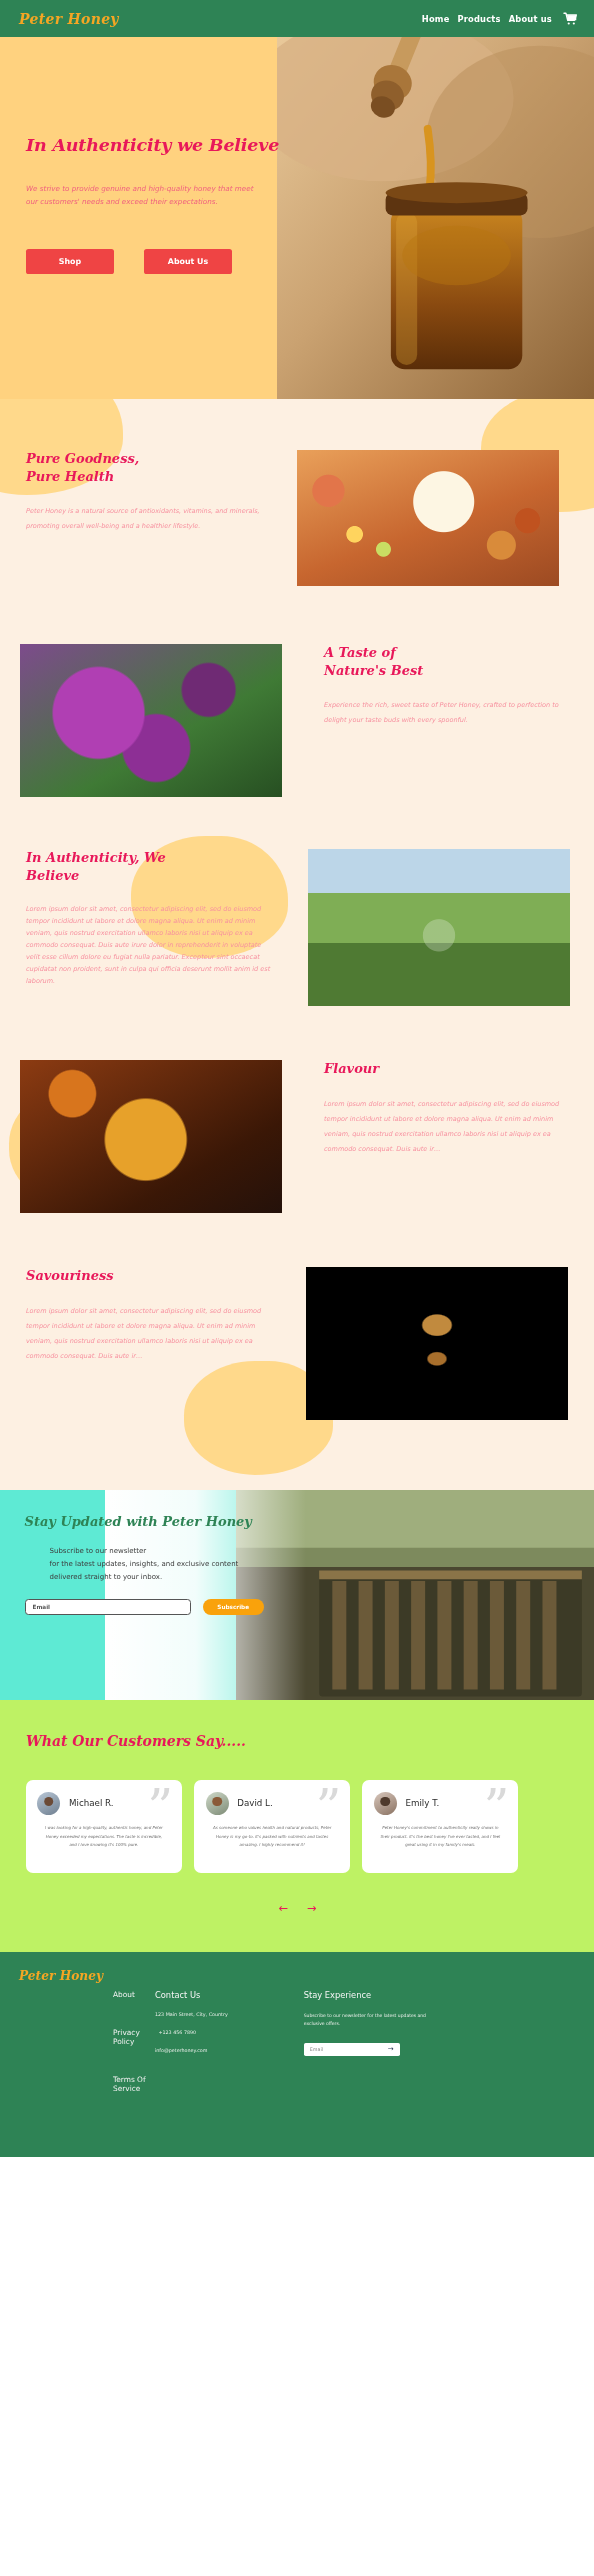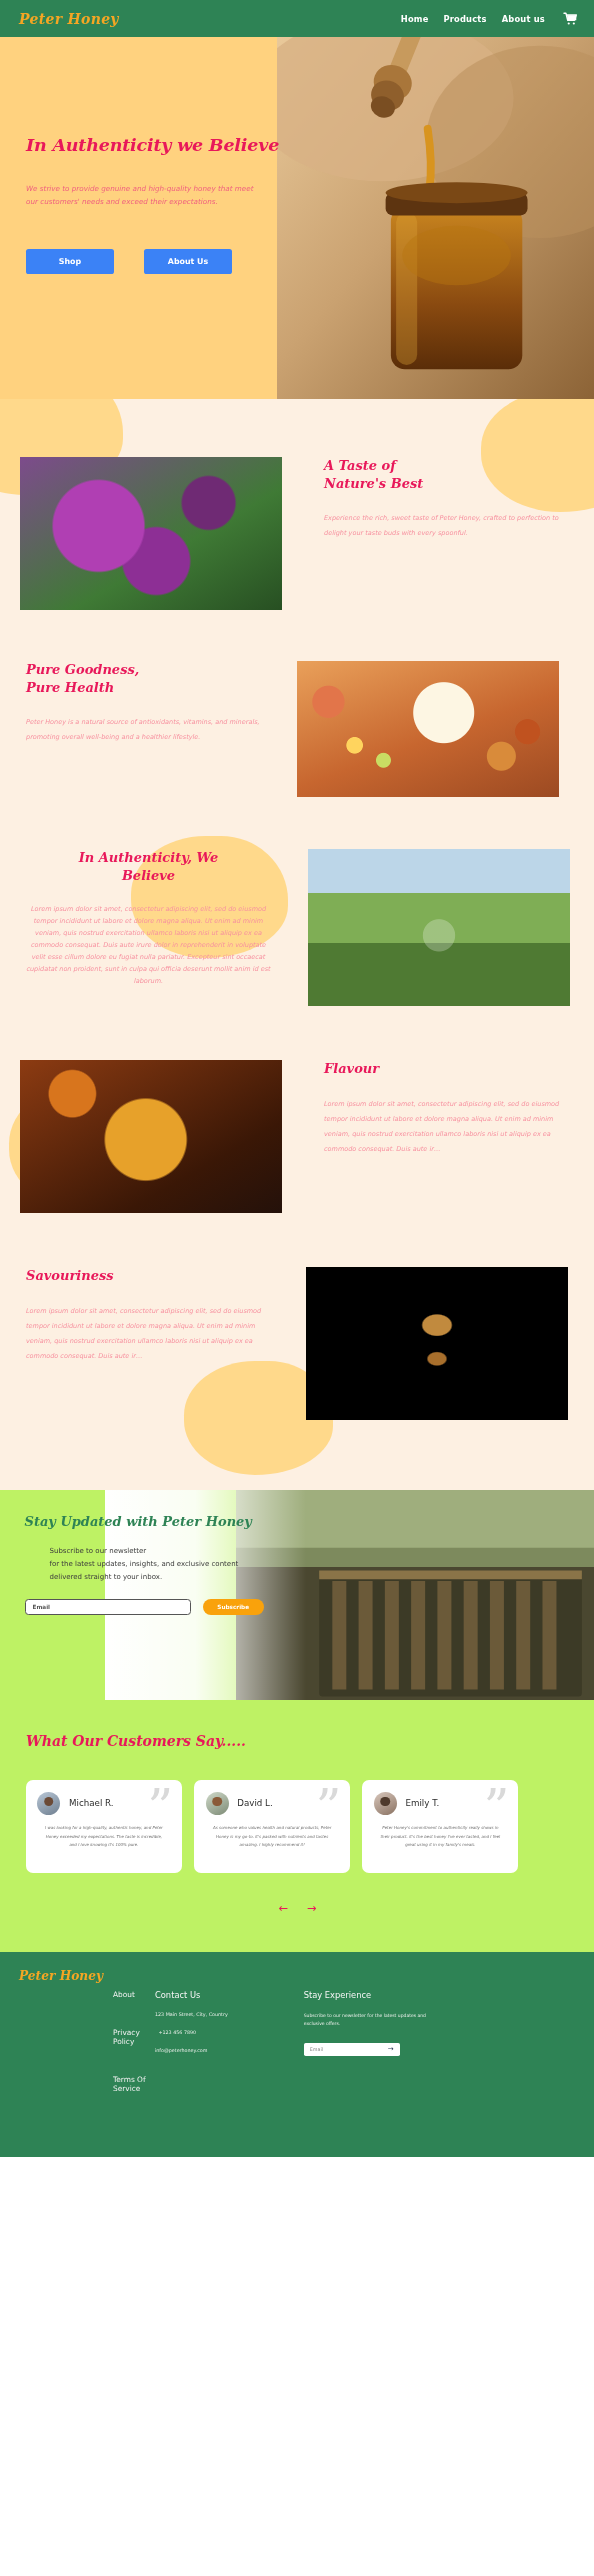--- a/index.html
+++ b/index.html
@@ -24,21 +24,21 @@
     z-index: 20;
   }
   .logo {
     color: #f5a623;
     font-family: "DejaVu Serif", serif;
     font-size: 14px;
     font-weight: bold;
     font-style: italic;
     letter-spacing: 0.3px;
   }
-  .nav { display: flex; align-items: center; gap: 15px; }
+  .nav { display: flex; align-items: center; gap: 8px; }
   .nav-link {
     color: #ffffff;
     font-size: 8.3px;
     font-weight: bold;
     letter-spacing: 0.2px;
     text-decoration: none;
     cursor: pointer;
   }
   .cart-icon { display: flex; align-items: center; margin-left: 2.6px; cursor: pointer; }
 
@@ -72,21 +72,21 @@
   .hero-sub {
     color: #f0607f;
     font-size: 7.2px;
     font-style: italic;
     line-height: 1.75;
     margin-top: 28px;
     width: 232px;
   }
   .hero-buttons { display: flex; gap: 30px; margin-top: 41px; }
   .btn-green {
-    background: #3b82f6;
+    background: #ef4444;
     color: #fff;
     font-size: 7.9px;
     font-weight: bold;
     padding: 7.9px 0;
     width: 88px;
     text-align: center;
     border-radius: 2.6px;
     border: none;
     cursor: pointer;
     font-family: "DejaVu Sans", sans-serif;
@@ -173,21 +173,21 @@
     background:
       radial-gradient(ellipse at 50% 38%, #c18a3e 0 14px, transparent 15.7px),
       radial-gradient(ellipse at 50% 60%, #a86f2c 0 8.7px, transparent 10.5px),
       #000000;
   }
 
   
   .newsletter {
     position: relative;
     height: 210px;
-    background: #bef264;
+    background: #5eead4;
     overflow: hidden;
   }
   .news-photo {
     position: absolute;
     right: 0; top: 0;
     width: 359px; height: 210px;
     background: linear-gradient(120deg,#dfe7d8,#8f9a70 40%,#4e4a33 75%,#2a2a1d);
   }
   .news-fade {
     position: absolute; left: 105px; top: 0; width: 201px; height: 210px;
@@ -432,43 +432,43 @@
   </div>
 
   <div class="features">
 
     <div class="blob" style="left:-61px; top:-35px; width:184px; height:131px;"></div>
     <div class="blob" style="right:-52px; top:-8.7px; width:166px; height:122px;"></div>
     <div class="blob" style="left:131px; top:437px; width:157px; height:122px;"></div>
     <div class="blob" style="left:8.7px; top:682px; width:175px; height:131px;"></div>
     <div class="blob" style="left:184px; top:962px; width:149px; height:114px;"></div>
 
+    <div class="row" style="padding-top:51px;">
+      <div class="col-text">
+        <div class="sec-title" style="white-space:pre-line;">Pure Goodness,
+Pure Health</div>
+        <div class="sec-body">Peter Honey is a natural source of antioxidants, vitamins, and minerals, promoting overall well-being and a healthier lifestyle.</div>
+      </div>
+      <div class="col-img">
+        <div class="ph img-cheese"></div>
+      </div>
+    </div>
+
     <div class="row reverse" style="padding-top:58px;">
       <div class="col-text">
         <div class="sec-title" style="white-space:pre-line;">A Taste of
 Nature's Best</div>
         <div class="sec-body">Experience the rich, sweet taste of Peter Honey, crafted to perfection to delight your taste buds with every spoonful.</div>
       </div>
       <div class="col-img" style="display:flex;justify-content:flex-start;padding-left:19px;">
         <div class="ph img-flower"></div>
       </div>
     </div>
 
-    <div class="row" style="padding-top:51px;">
-      <div class="col-text">
-        <div class="sec-title" style="white-space:pre-line;">Pure Goodness,
-Pure Health</div>
-        <div class="sec-body">Peter Honey is a natural source of antioxidants, vitamins, and minerals, promoting overall well-being and a healthier lifestyle.</div>
-      </div>
-      <div class="col-img">
-        <div class="ph img-cheese"></div>
-      </div>
-    </div>
-
-    <div class="row" style="padding-top:52px;text-align:center;">
+    <div class="row" style="padding-top:52px;">
       <div class="col-text">
         <div class="sec-title" style="white-space:pre-line;">In Authenticity, We
 Believe</div>
         <div class="sec-body tight">Lorem ipsum dolor sit amet, consectetur adipiscing elit, sed do eiusmod tempor incididunt ut labore et dolore magna aliqua. Ut enim ad minim veniam, quis nostrud exercitation ullamco laboris nisi ut aliquip ex ea commodo consequat. Duis aute irure dolor in reprehenderit in voluptate velit esse cillum dolore eu fugiat nulla pariatur. Excepteur sint occaecat cupidatat non proident, sunt in culpa qui officia deserunt mollit anim id est laborum.</div>
       </div>
       <div class="col-img" style="display:flex;justify-content:flex-start;padding-left:10.5px;">
         <div class="ph img-field"></div>
       </div>
     </div>
 

